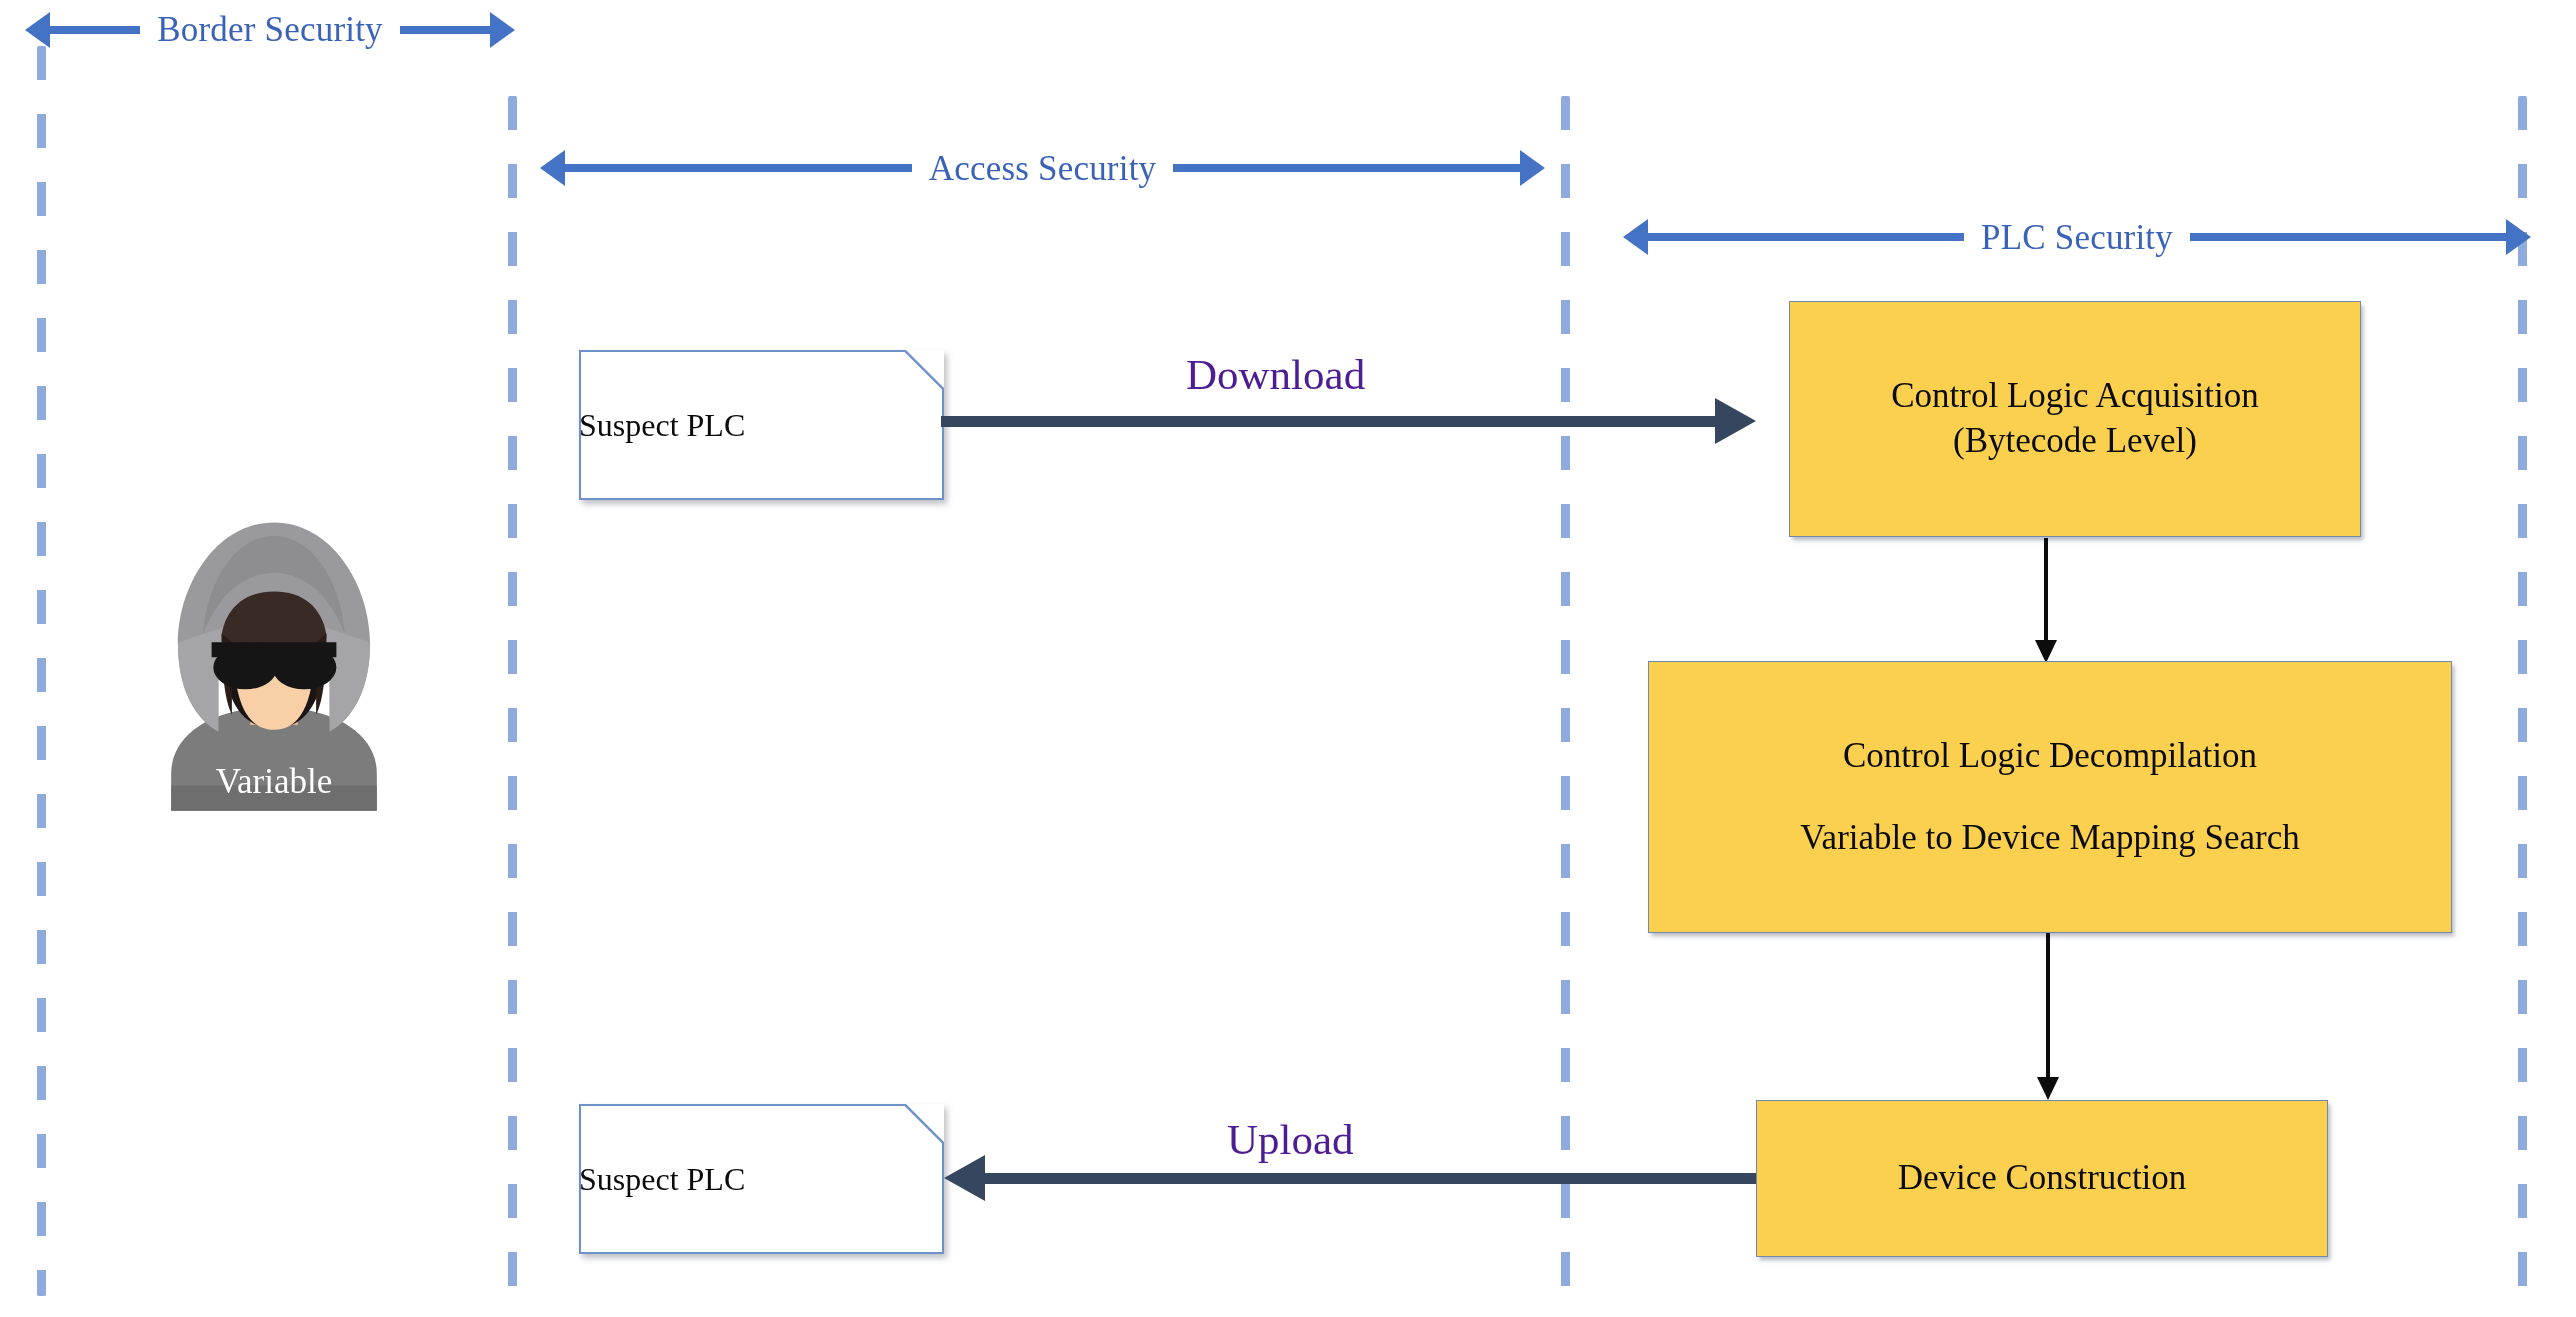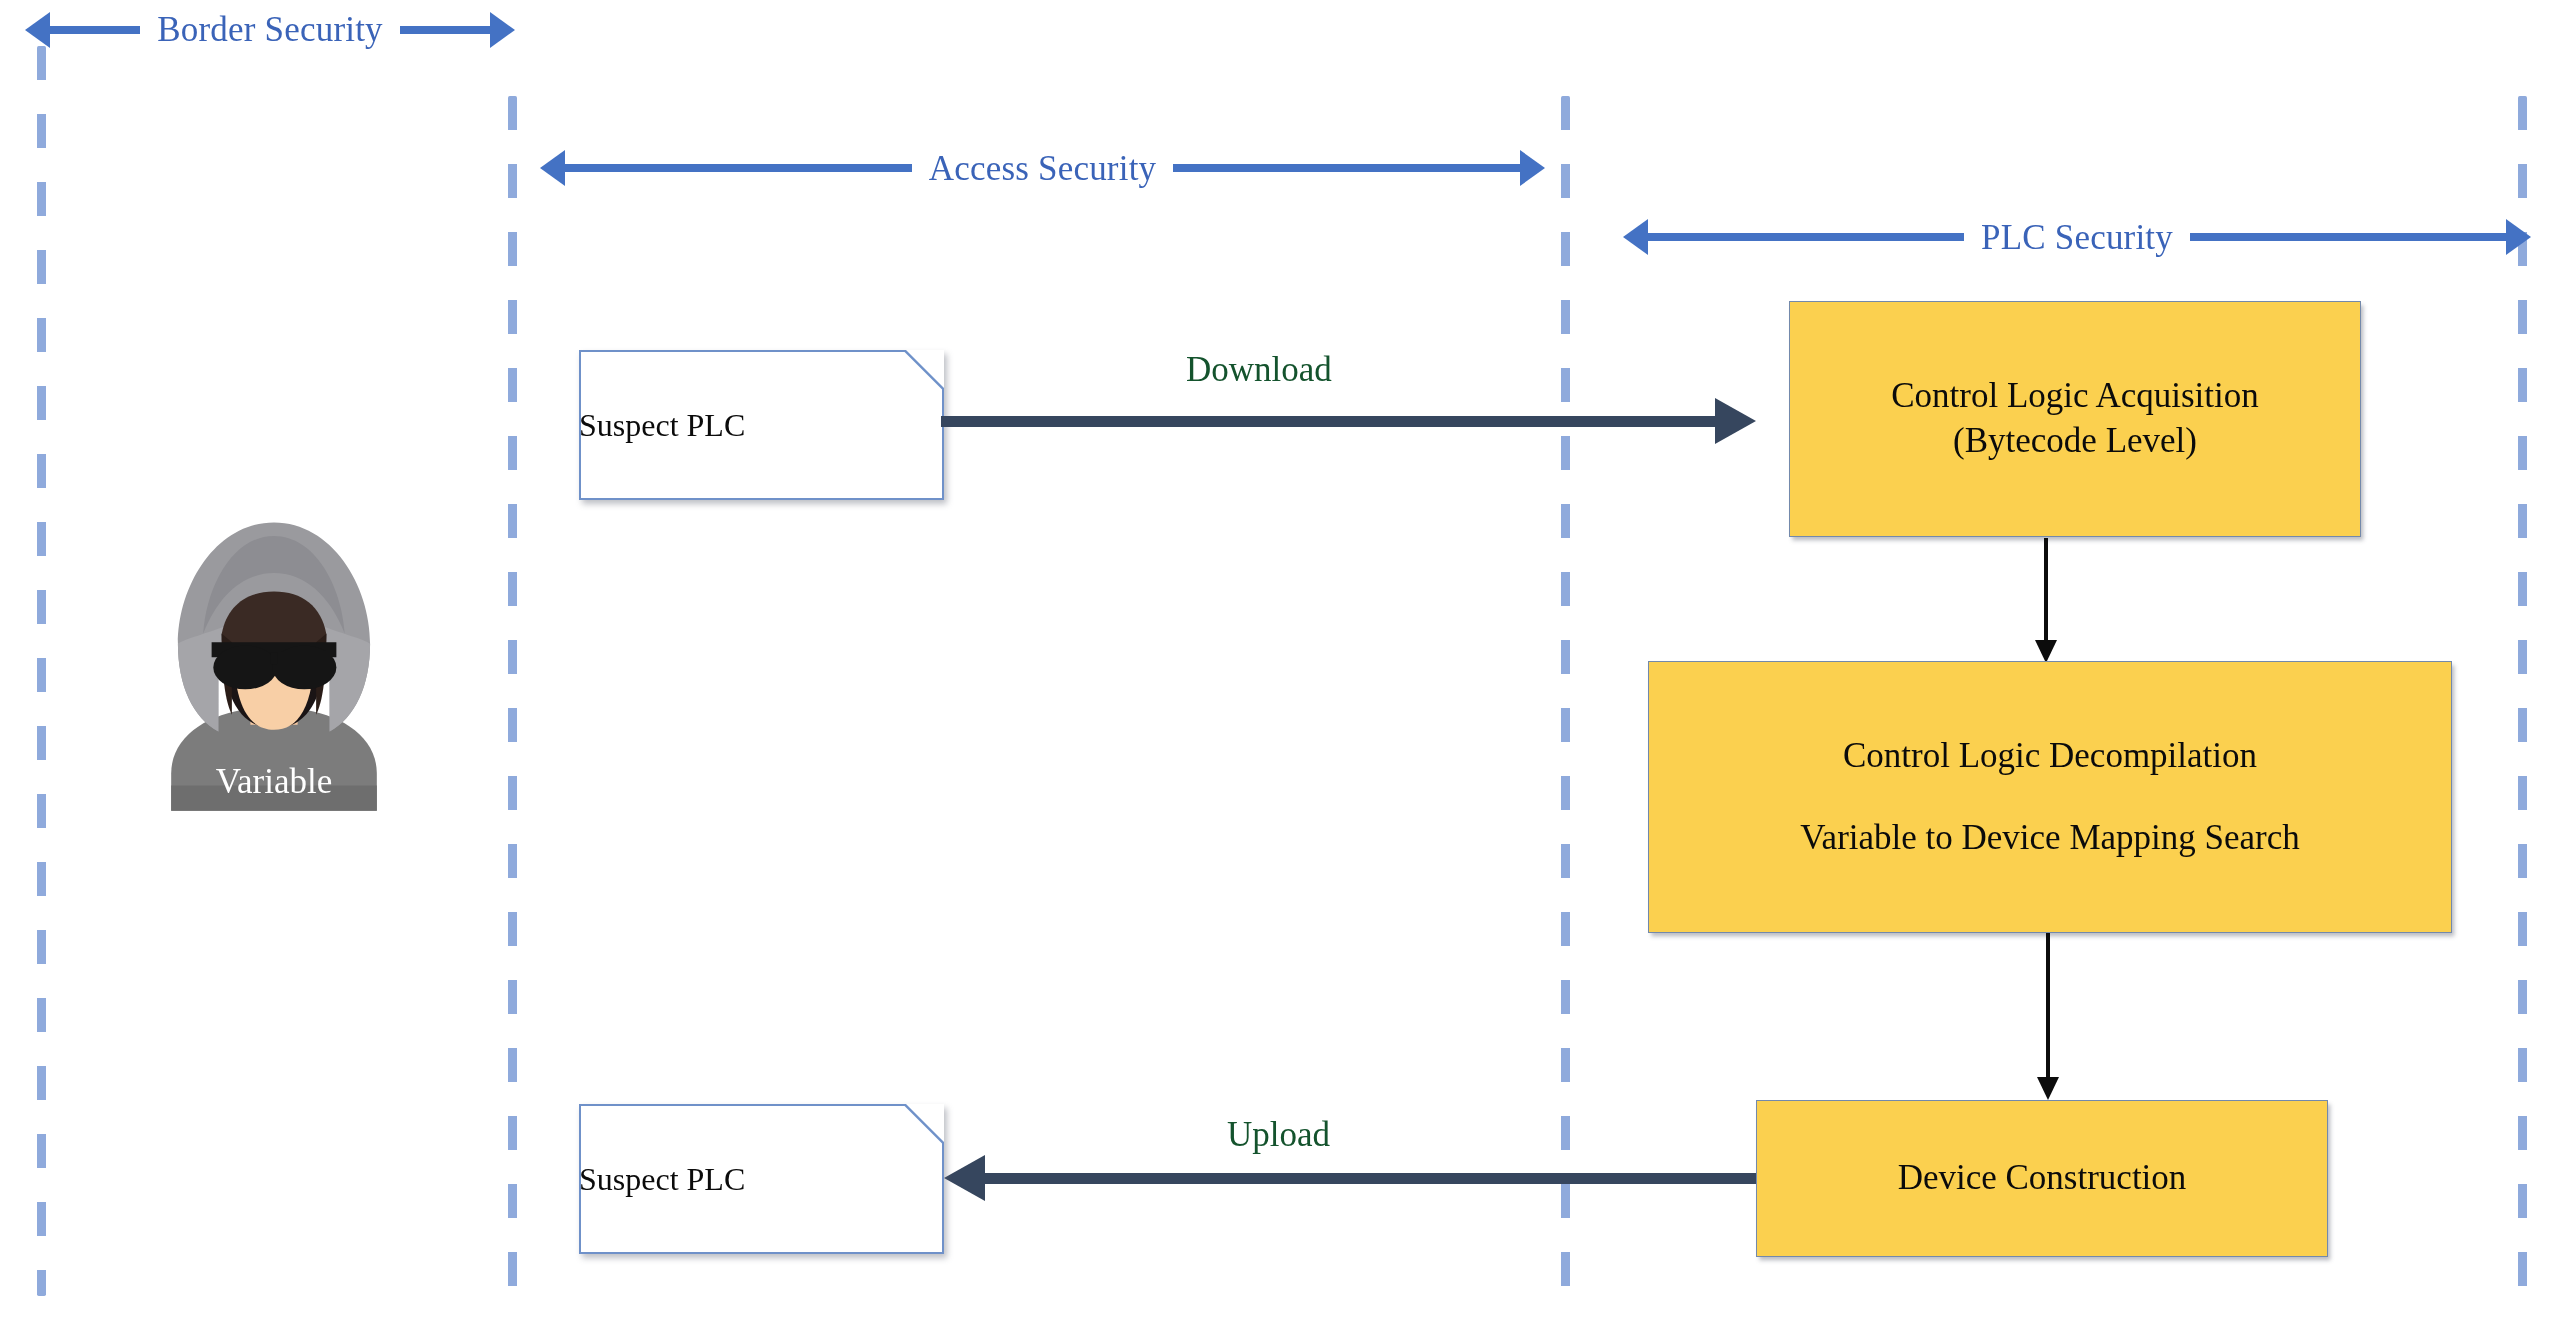--- a/index.html
+++ b/index.html
@@ -115,22 +115,22 @@
     position:absolute;
     top:0;
     width:0;height:0;
     border-top:23.6px solid transparent;
     border-bottom:23.6px solid transparent;
   }
   .thick-arrow .ta-head.right{ right:0; border-left:41px solid #36465e; }
   .thick-arrow .ta-head.left{ left:0; border-right:41px solid #36465e; }
   .arrow-label{
     position:absolute;
-    font-size:35px;
-    color:#14532d;
+    font-size:43px;
+    color:#4c1d95;
     white-space:nowrap;
   }
 
   
   .v-conn{position:absolute;width:34px;}
   .v-conn .vc-line{
     position:absolute;
     left:15px;
     top:0;
     width:4.2px;

